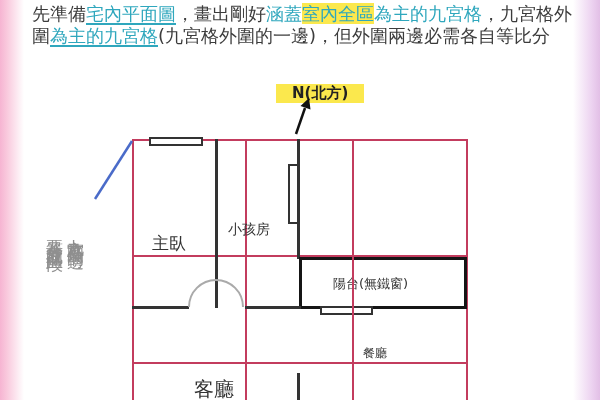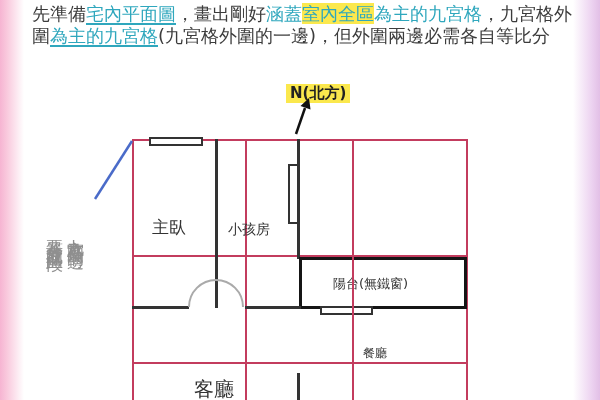--- a/index.html
+++ b/index.html
@@ -10,37 +10,37 @@
     font-family:"DejaVu Sans",sans-serif;
   }
   
   .intro{position:absolute;left:32px;top:3px;width:560px;}
   .intro-line{font-size:18px;line-height:21.5px;letter-spacing:0px;white-space:nowrap;color:#3c3c3c;font-weight:500;}
   .seg-plain{color:#3c3c3c;}
   .seg-teal{color:#2fa7bd;}
   .seg-teal-underline{color:#2fa7bd;text-decoration:underline;text-underline-offset:3px;text-decoration-thickness:1.5px;}
   .seg-teal-highlight{color:#2fa7bd;background:#fbe84d;}
   
-  .north-label{position:absolute;left:286px;top:84px;background:#fbe84d;color:#222;
-    font-size:15px;font-weight:bold;padding:0 4px;line-height:19px;}
+  .north-label{position:absolute;left:276px;top:84px;background:#fbe84d;color:#222;
+    font-size:15px;font-weight:bold;padding:0 16px;line-height:19px;}
   
   .vcol{position:absolute;top:226px;height:182px;writing-mode:vertical-rl;
     font-size:17px;letter-spacing:2px;color:#8f8f8f;line-height:20px;}
   .vcol1{left:66px;}
   .vcol2{left:45px;}
   
   .gridline{position:absolute;background:#c33c5e;z-index:1;}
   .gridline.top2{z-index:4;}
   .wall{position:absolute;background:#333;z-index:2;}
   .wallbox{position:absolute;background:#ffffff;border:2px solid #333;z-index:2;box-sizing:border-box;}
   .balcony{position:absolute;background:#ffffff;border:3px solid #151515;z-index:2;box-sizing:border-box;}
   svg.overlay{position:absolute;left:0;top:0;z-index:5;pointer-events:none;}
   
   .room{position:absolute;color:#333;z-index:3;white-space:nowrap;}
-  .room-master{left:152px;top:216px;font-size:17px;font-weight:500;}
+  .room-master{left:152px;top:232px;font-size:17px;font-weight:500;}
   .room-kids{left:228px;top:221px;font-size:14px;}
   .room-balcony{left:333px;top:275px;font-size:13px;}
   .room-dining{left:363px;top:345px;font-size:12px;font-weight:400;}
   .room-living{left:194px;top:376px;font-size:20px;font-weight:500;}
 </style>
 </head>
 <body>
 
 <div id="canvas">
 

